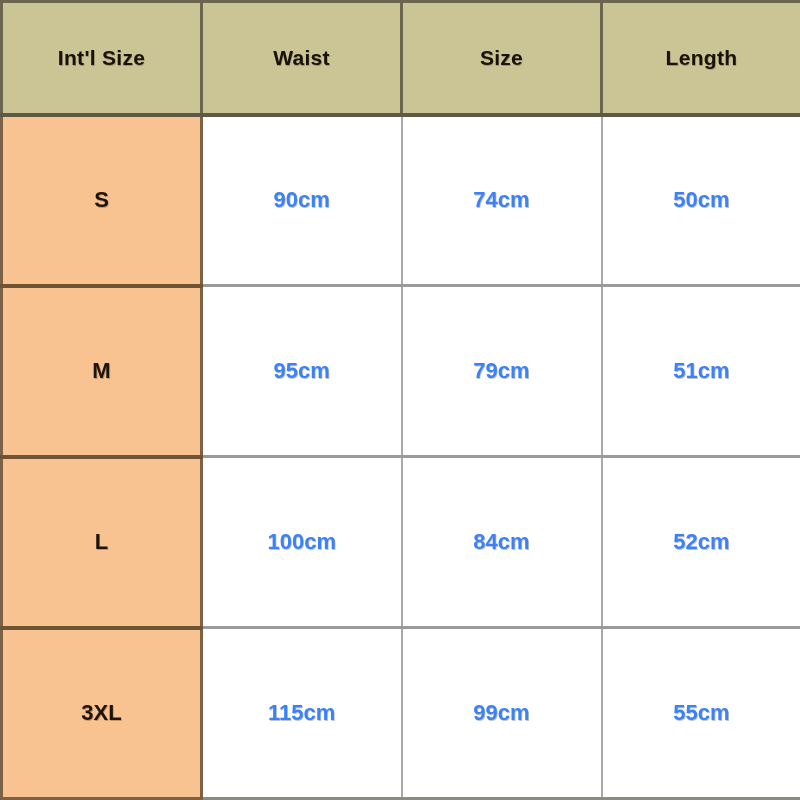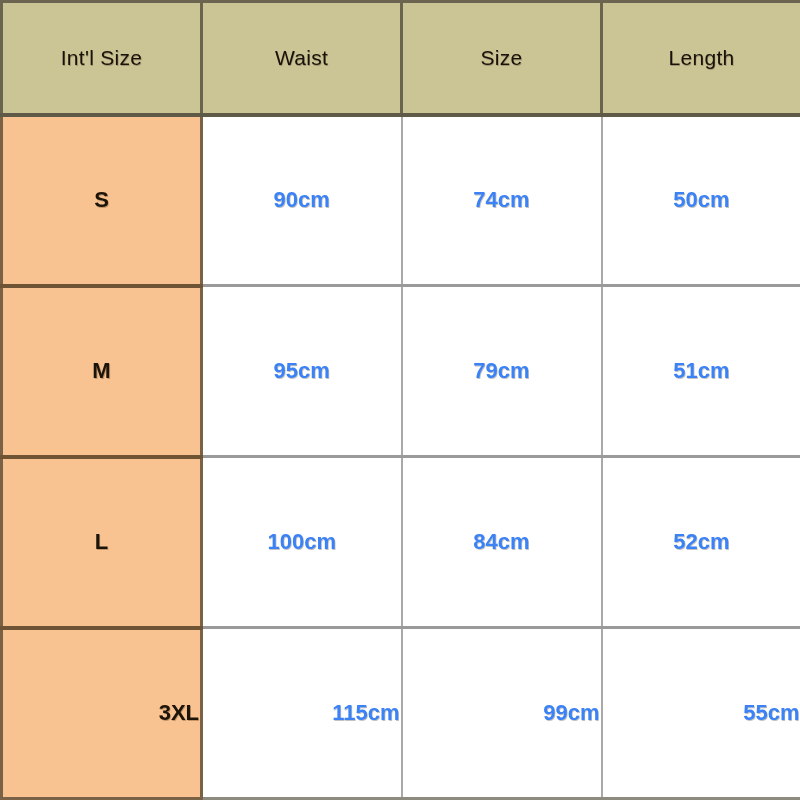--- a/index.html
+++ b/index.html
@@ -33,21 +33,21 @@
   table.size-table col.c-bust   { width: 200px; }
   table.size-table col.c-waist  { width: 200px; }
   table.size-table col.c-length { width: 200px; }
 
   
   thead tr { height: 113px; }
 
   th.head-cell {
     background: #cbc596;
     color: #1a1208;
-    font-weight: normal;
+    font-weight: bold;
     font-size: 21px;
     text-align: center;
     vertical-align: middle;
     letter-spacing: 0.3px;
     border-right: 3px solid #6b6550;
     border-bottom: 4px solid #5f5a48;
     border-top: 3px solid #6b6550;
     text-shadow: 0.6px 0.6px 0px rgba(90,80,60,0.40);
   }
   th.head-cell.first { border-left: 3px solid #6b6550; }
@@ -72,21 +72,21 @@
     background: #f8c391;
     border-left: 3px solid #7a6246;
     border-right: 3px solid #7a6246;
     border-bottom: 4px solid #6e5435;
     color: #1c1408;
     text-shadow: 0.8px 0.8px 0px rgba(150,110,70,0.55);
   }
 
   td.cell.last-col { border-right: 2px solid #ec4899; }
 
-  tbody tr:last-child td.cell { border-bottom: 3px solid #8d8a80; text-align: right; }
+  tbody tr:last-child td.cell { border-bottom: 3px solid #8d8a80; }
   tbody tr:last-child td.cell.size-cell { border-bottom: 3px solid #7a6246; }
 </style>
 </head>
 <body>
 
 <div id="size-chart-wrap">
   <table class="size-table">
     <colgroup>
       <col class="c-size">
       <col class="c-bust">

